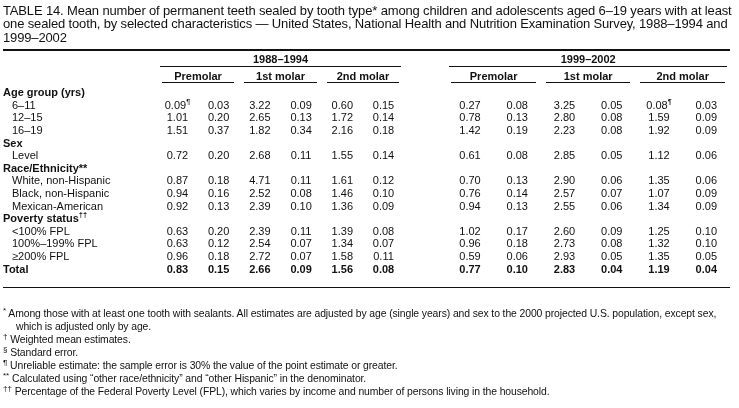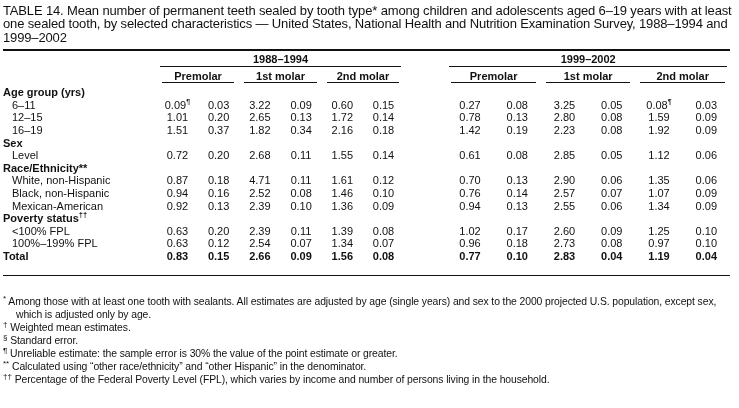--- a/index.html
+++ b/index.html
@@ -278,22 +278,38 @@
           <td class="num">0.12</td>
           <td class="num">2.54</td>
           <td class="num">0.07</td>
           <td class="num">1.34</td>
           <td class="num">0.07</td>
           <td></td>
           <td class="num">0.96</td>
           <td class="num">0.18</td>
           <td class="num">2.73</td>
           <td class="num">0.08</td>
-          <td class="num">0.97</td>
-          <td class="num">0.10</td>
+          <td class="num">1.32</td>
+          <td class="num">0.10</td>
+        </tr>
+        <tr>
+          <td class="char indent">≥200% FPL</td>
+          <td class="num">0.96</td>
+          <td class="num">0.18</td>
+          <td class="num">2.72</td>
+          <td class="num">0.07</td>
+          <td class="num">1.58</td>
+          <td class="num">0.11</td>
+          <td></td>
+          <td class="num">0.59</td>
+          <td class="num">0.06</td>
+          <td class="num">2.93</td>
+          <td class="num">0.05</td>
+          <td class="num">1.35</td>
+          <td class="num">0.05</td>
         </tr>
         <tr class="total">
           <td class="char bold">Total</td>
           <td class="num">0.83</td>
           <td class="num">0.15</td>
           <td class="num">2.66</td>
           <td class="num">0.09</td>
           <td class="num">1.56</td>
           <td class="num">0.08</td>
           <td></td>

